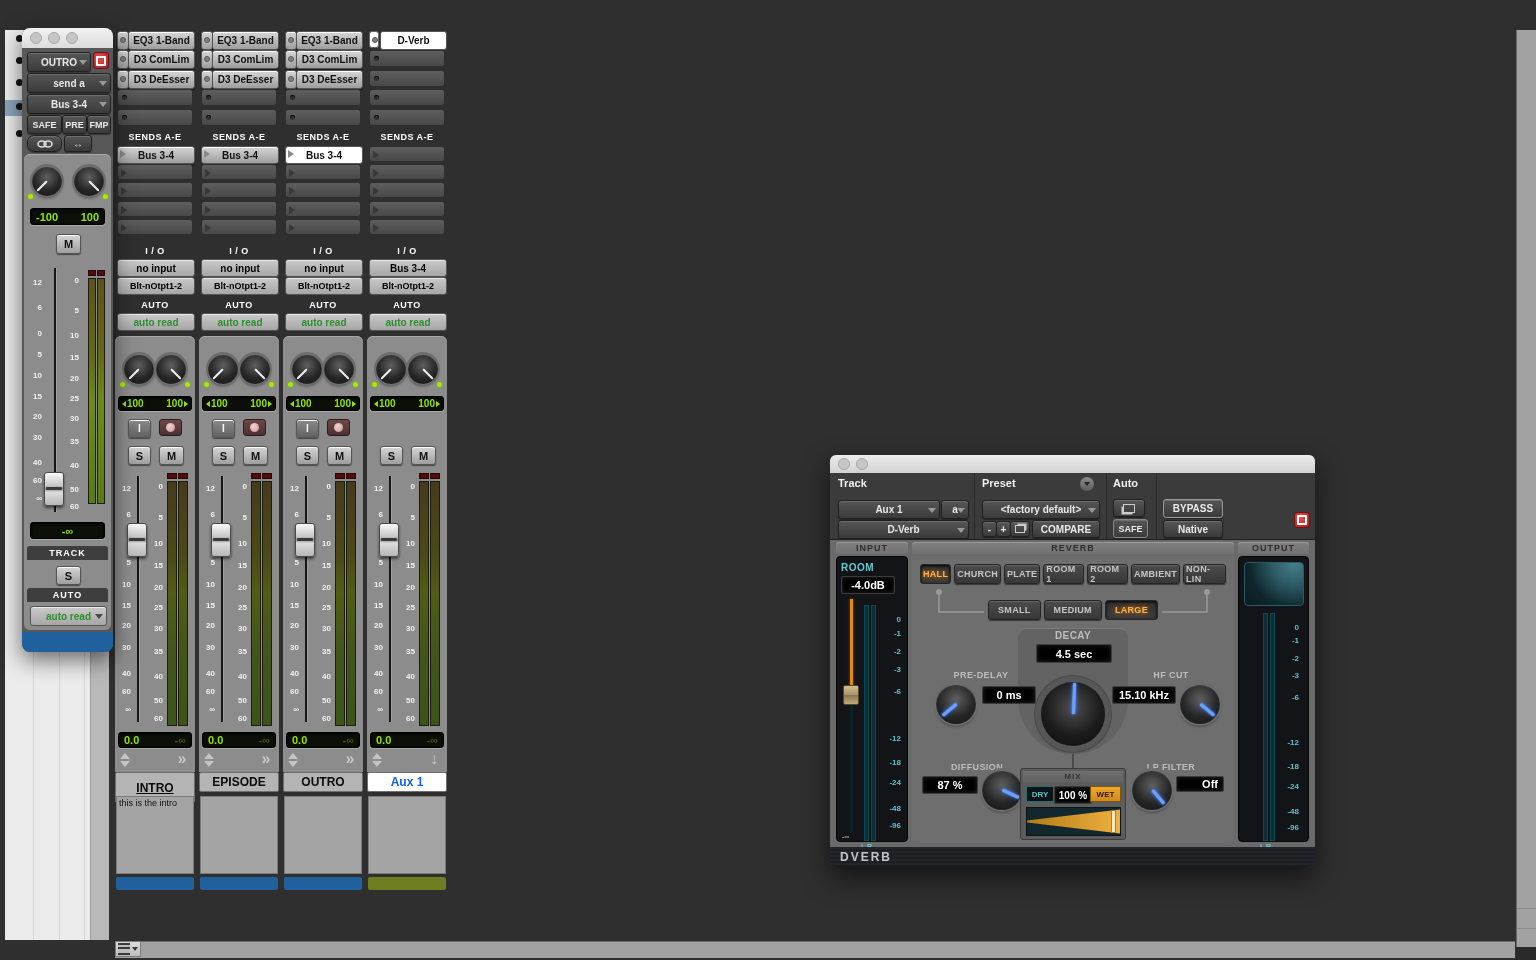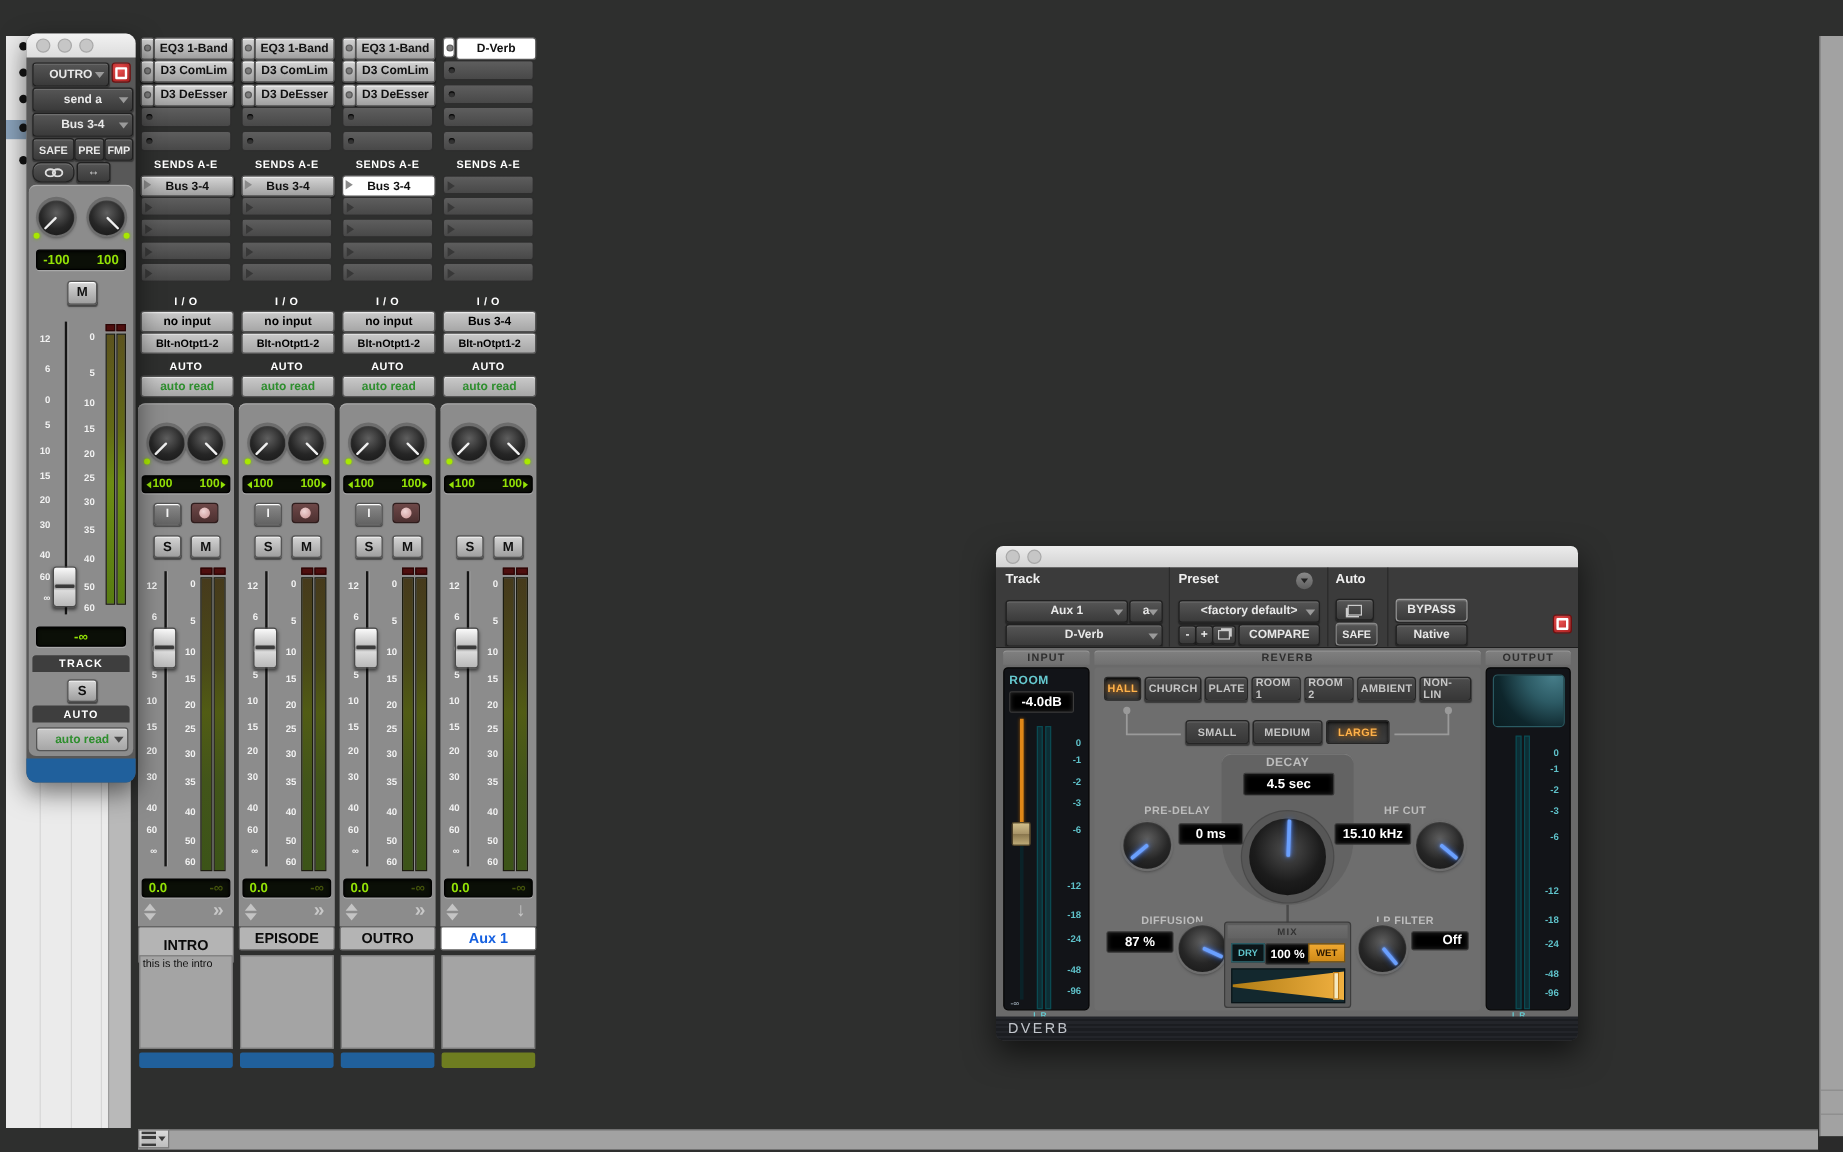--- a/index.html
+++ b/index.html
@@ -180,21 +180,21 @@
         </div>
         <div class="lcd" style="position: absolute; left: 3px; top: 702px; width: 74px; height: 16px; font-size: 11px; padding: 0px 5px; justify-content: space-between;">
           <div>0.0</div>
           <div style="color: rgb(68, 84, 12);">-∞</div>
         </div>
         <div style="position: absolute; left: 4px; top: 723px; width: 12px; height: 16px; display: flex; flex-direction: column; gap: 2px; align-items: center;">
           <div class="tri-up"></div>
           <div class="tri-dn"></div>
         </div>
         <div style="position: absolute; left: 56px; top: 718px; width: 22px; height: 22px; color: rgb(200, 200, 200); font-weight: bold; font-size: 16px; text-align: center; line-height: 22px;">»</div>
-        <div style="position: absolute; left: 0px; top: 742px; width: 80px; height: 31px; display: flex; align-items: center; justify-content: center; font-weight: bold; font-size: 12px; background: rgb(180, 180, 180); color: rgb(10, 10, 10); border: 1px solid rgb(110, 110, 110); box-sizing: border-box; border-radius: 2px;">INTRO</div>
+        <div style="position: absolute; left: 0px; top: 742px; width: 80px; height: 31px; display: flex; align-items: center; justify-content: center; font-weight: bold; font-size: 12px; background: rgb(180, 180, 180); color: rgb(10, 10, 10); border: 1px solid rgb(110, 110, 110); box-sizing: border-box; border-radius: 2px; text-decoration: underline;">INTRO</div>
         <div style="position: absolute; left: 1px; top: 766px; width: 78px; height: 78px; background: rgb(164, 164, 164); border: 1px solid rgb(122, 122, 122); box-sizing: border-box; font-size: 9px; color: rgb(17, 17, 17); padding: 1px 2px; line-height: 10px;">this is the intro</div>
         <div style="position: absolute; left: 1px; top: 847px; width: 78px; height: 13px; border-radius: 2px; background: rgb(32, 96, 156);"></div>
       </div>
       <div style="position: absolute; left: 199px; top: 30px; width: 80px; height: 862px;">
         <div class="btn-l" style="position: absolute; left: 2px; top: 1px; width: 10px; height: 17px;"></div>
         <div class="btn-l" style="position: absolute; left: 13px; top: 1px; width: 65px; height: 17px; font-size: 10px;">EQ3 1-Band</div>
         <div style="position: absolute; left: 5px; top: 7px; width: 4px; height: 4px; border-radius: 50%; background: rgb(126, 126, 126); border: 1px solid rgb(90, 90, 90);"></div>
         <div class="btn-l" style="position: absolute; left: 2px; top: 20.4px; width: 10px; height: 17px;"></div>
         <div class="btn-l" style="position: absolute; left: 13px; top: 20.4px; width: 65px; height: 17px; font-size: 10px;">D3 ComLim</div>
         <div style="position: absolute; left: 5px; top: 26.4px; width: 4px; height: 4px; border-radius: 50%; background: rgb(126, 126, 126); border: 1px solid rgb(90, 90, 90);"></div>
@@ -843,17 +843,17 @@
               <div class="mlabel" style="top: 170px;">-24</div>
               <div class="mlabel" style="top: 195px;">-48</div>
               <div class="mlabel" style="top: 211px;">-96</div>
             </div>
           </div>
         <div class="teal" style="position:absolute;left:21px;top:286px;font-size:7px;font-weight:bold;">L R</div>
       </div>
     </div>
 
     <div style="position:absolute;left:0;top:392px;width:485px;height:20px;border-radius:0 0 6px 6px;background:repeating-linear-gradient(180deg,#23252a 0 2px,#1b1d21 2px 4px);display:flex;align-items:center;">
-      <span style="margin-left:10px;color:#c2c6cc;font-weight:normal;font-size:12px;letter-spacing:2px;">DVERB</span>
+      <span style="margin-left:10px;color:#c2c6cc;font-weight:bold;font-size:12px;letter-spacing:2px;">DVERB</span>
     </div>
   </div>
 
 </div>
 
 </body></html>

